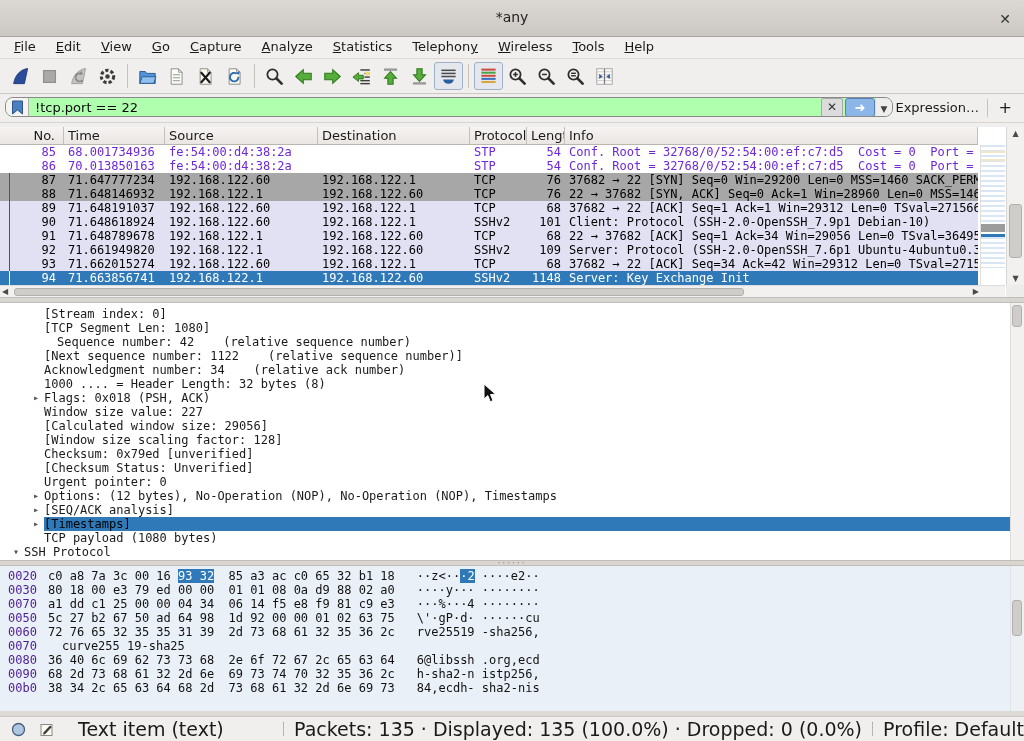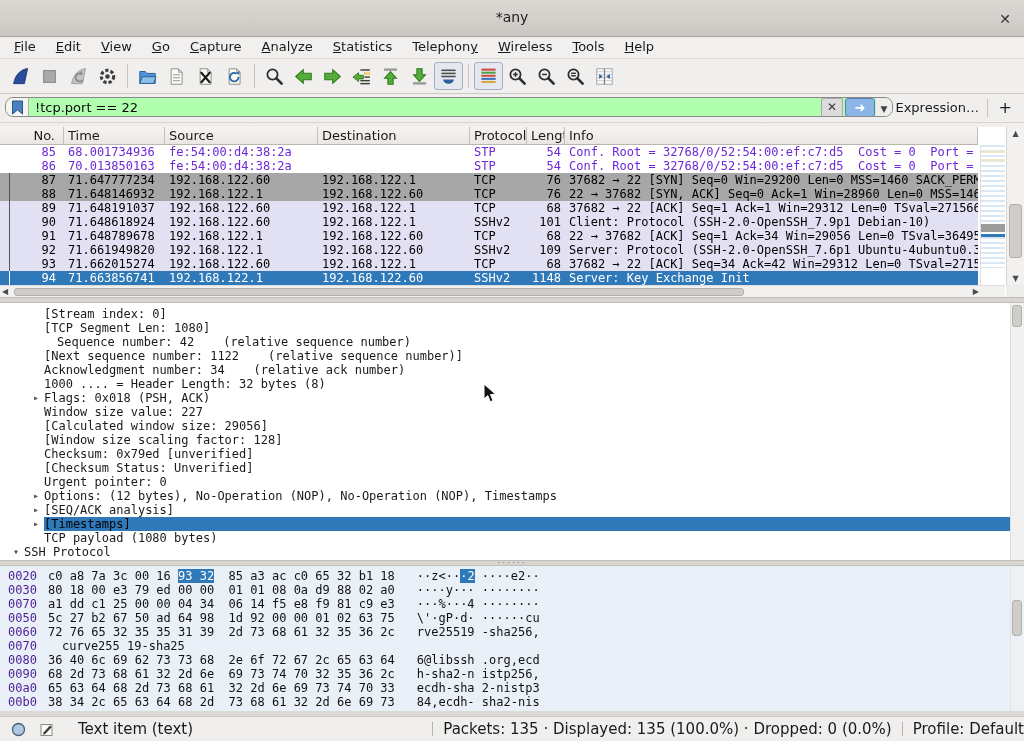--- a/index.html
+++ b/index.html
@@ -102,21 +102,21 @@
     font-family:"DejaVu Sans Mono","Liberation Mono",monospace;font-size:12px;padding-top:3px;}
   .hex-row{display:flex;height:14px;line-height:14px;white-space:pre;}
   .hex-off{width:40px;padding-left:8px;color:#4c1d95;flex:none;}
   .hex-bytes{margin-left:8px;white-space:pre;color:#111;}
   .hex-ascii{margin-left:22px;white-space:pre;color:#111;}
   .hl{background:var(--sel);color:#fff;}
   .hex-vscroll{position:absolute;right:0;top:566px;width:14px;height:145px;background:#eef1f4;border-left:1px solid #dfe3e8;}
   .hex-vthumb{position:absolute;right:2px;top:600px;width:10px;height:36px;background:#cfcdca;border:1px solid #b2afac;border-radius:3px;}
   
   .statusbar{position:absolute;left:0;top:716px;width:1024px;height:25px;background:#f1efed;border-top:1px solid #ccc8c4;
-    display:flex;align-items:center;font-size:15px;}
+    display:flex;align-items:center;font-size:19px;}
   .sb-icon{width:20px;height:18px;margin-left:8px;display:flex;align-items:center;justify-content:center;}
   .sb-icon svg{width:15px;height:15px;}
   .sb-left{margin-left:22px;}
   .sb-spacer{flex:1;}
   .sb-sep{width:1px;height:14px;background:#c6c2be;margin:0 10px;border-left:1px dotted #aaa;}
   .sb-packets{color:#1a1a1a;}
   .sb-profile{}
   
   .cursor{position:absolute;left:483px;top:383px;width:14px;height:21px;pointer-events:none;z-index:99;}
 </style>
@@ -318,21 +318,20 @@
 
   <div class="hexpane" id="hexpane">
       <div class="hex-row"><span class="hex-off">0020</span><span class="hex-bytes"><span>c0 a8 7a 3c 00 16 </span><span class="hl">93 32</span><span>  85 a3 ac c0 65 32 b1 18</span></span><span class="hex-ascii"><span>··z&lt;··</span><span class="hl">·2</span><span> ····e2··</span></span></div>
       <div class="hex-row"><span class="hex-off">0030</span><span class="hex-bytes"><span>80 18 00 e3 79 ed 00 00  01 01 08 0a d9 88 02 a0</span></span><span class="hex-ascii"><span>····y··· ········</span></span></div>
       <div class="hex-row"><span class="hex-off">0070</span><span class="hex-bytes"><span>a1 dd c1 25 00 00 04 34  06 14 f5 e8 f9 81 c9 e3</span></span><span class="hex-ascii"><span>···%···4 ········</span></span></div>
       <div class="hex-row"><span class="hex-off">0050</span><span class="hex-bytes"><span>5c 27 b2 67 50 ad 64 98  1d 92 00 00 01 02 63 75</span></span><span class="hex-ascii"><span>\'·gP·d· ······cu</span></span></div>
       <div class="hex-row"><span class="hex-off">0060</span><span class="hex-bytes"><span>72 76 65 32 35 35 31 39  2d 73 68 61 32 35 36 2c</span></span><span class="hex-ascii"><span>rve25519 -sha256,</span></span></div>
       <div class="hex-row"><span class="hex-off">0070</span><span class="hex-ascii"><span>curve255 19-sha25</span></span></div>
       <div class="hex-row"><span class="hex-off">0080</span><span class="hex-bytes"><span>36 40 6c 69 62 73 73 68  2e 6f 72 67 2c 65 63 64</span></span><span class="hex-ascii"><span>6@libssh .org,ecd</span></span></div>
       <div class="hex-row"><span class="hex-off">0090</span><span class="hex-bytes"><span>68 2d 73 68 61 32 2d 6e  69 73 74 70 32 35 36 2c</span></span><span class="hex-ascii"><span>h-sha2-n istp256,</span></span></div>
-      <div class="hex-row"><span class="hex-off">00a0</span><span class="hex-bytes"><span>65 63 64 68 2d 73 68 61  32 2d 6e 69 73 74 70 33</span></span><span class="hex-ascii"><span>ecdh-sha 2-nistp3</span></span></div>
       <div class="hex-row"><span class="hex-off">00b0</span><span class="hex-bytes"><span>38 34 2c 65 63 64 68 2d  73 68 61 32 2d 6e 69 73</span></span><span class="hex-ascii"><span>84,ecdh- sha2-nis</span></span></div>
     </div>
   <div class="hex-vscroll"></div>
   <div class="hex-vthumb"></div>
 
   <div class="split3"></div>
 
   <div class="statusbar">
     <span class="sb-icon">
       <svg viewBox="0 0 15 15">

